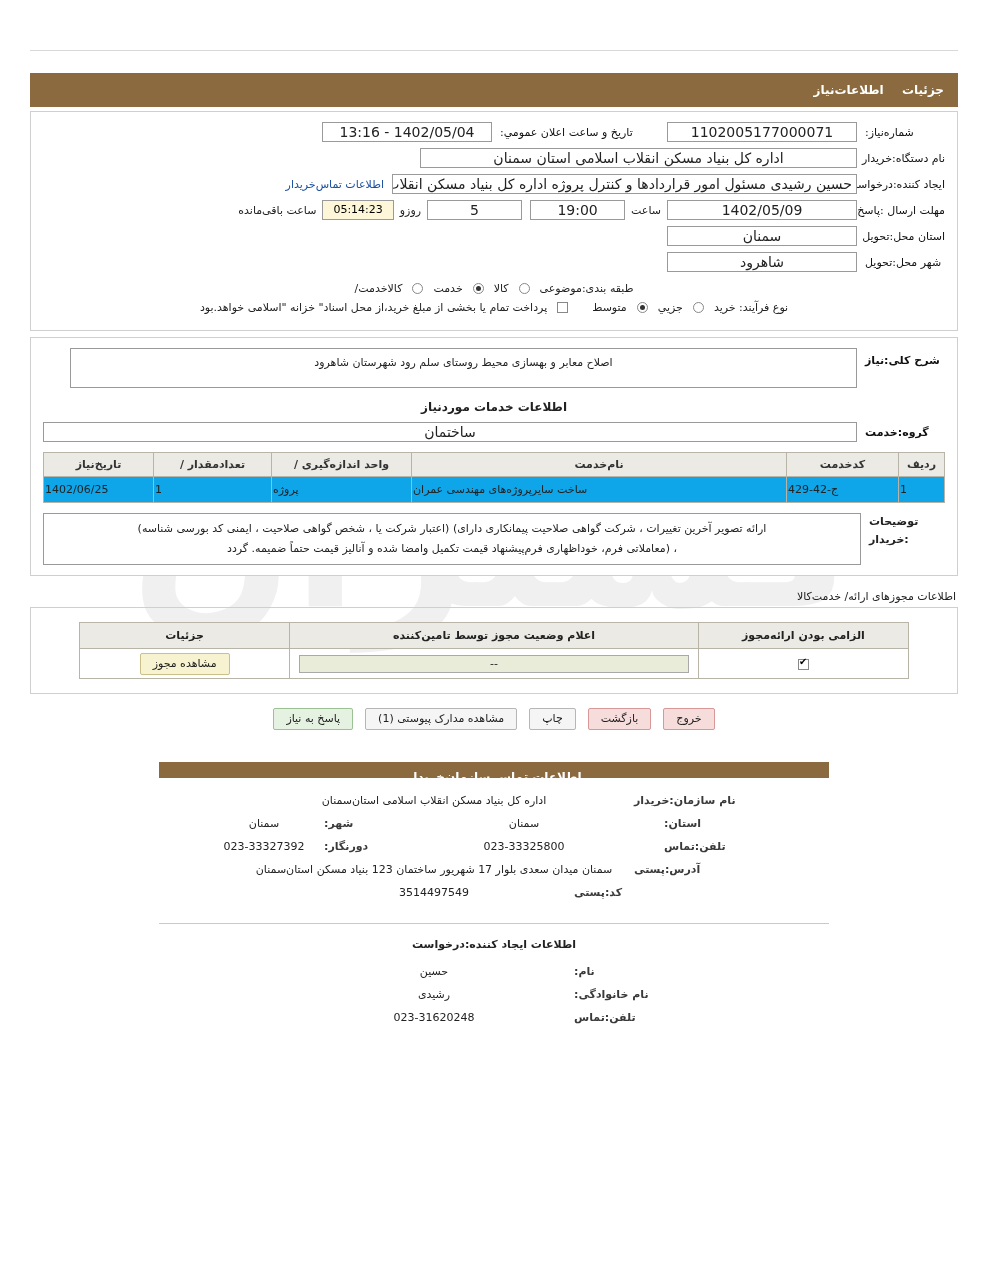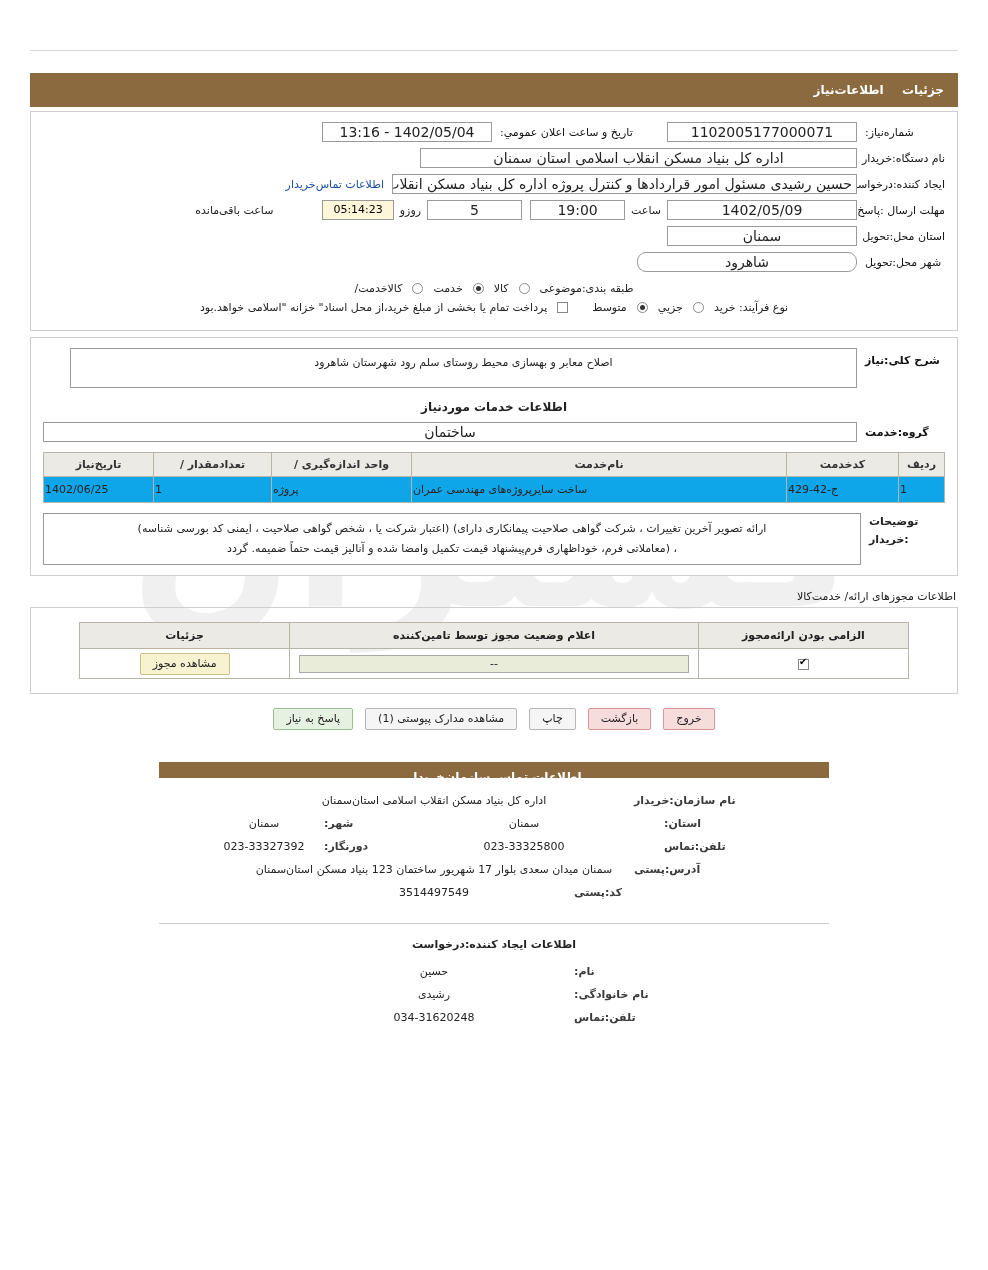--- a/index.html
+++ b/index.html
@@ -113,21 +113,20 @@
   }
   .inline-opt { display: flex; align-items: center; }
   .link { color: #1a4fa0; text-decoration: none; font-size: 11px; }
   .countdown {
     background: #fdf6d8;
     border: 1px solid #9a9a9a;
     height: 20px; line-height: 18px;
     padding: 0 10px;
     font-size: 11px;
     color: #000;
-    margin-left: 43px;
   }
   .desc-box {
     border: 1px solid #9a9a9a;
     min-height: 40px;
     padding: 4px 8px;
     text-align: center;
     font-size: 11px;
     line-height: 19px;
     margin-left: 27px;
   }
@@ -320,21 +319,21 @@
       <div class="plainlbl">ساعت باقی‌مانده</div>
     </div>
 
     <div class="row">
       <div class="lbl">استان محل:تحویل</div>
       <div class="box" style="width:190px;">سمنان</div>
     </div>
 
     <div class="row">
       <div class="lbl">شهر محل:تحویل</div>
-      <div class="box" style="width:220px;border-radius:9px;">شاهرود</div>
+      <div class="box" style="width:190px;">شاهرود</div>
     </div>
 
     <div class="row" style="justify-content:center;margin-top:10px;">
       <div class="inline-opt">
         <span class="plainlbl">طبقه بندی:موضوعی</span>
         <span class="radio"></span>
         <span class="plainlbl">کالا</span>
         <span class="radio on"></span>
         <span class="plainlbl">خدمت</span>
         <span class="radio"></span>
@@ -475,17 +474,17 @@
     <div class="crow">
       <div class="ckey">نام:</div>
       <div class="cval">حسین</div>
     </div>
     <div class="crow">
       <div class="ckey">نام خانوادگی:</div>
       <div class="cval">رشیدی</div>
     </div>
     <div class="crow">
       <div class="ckey">تلفن:تماس</div>
-      <div class="cval">034-31620248</div>
+      <div class="cval">023-31620248</div>
     </div>
   </div>
 
 </div>
 
 </body></html>

